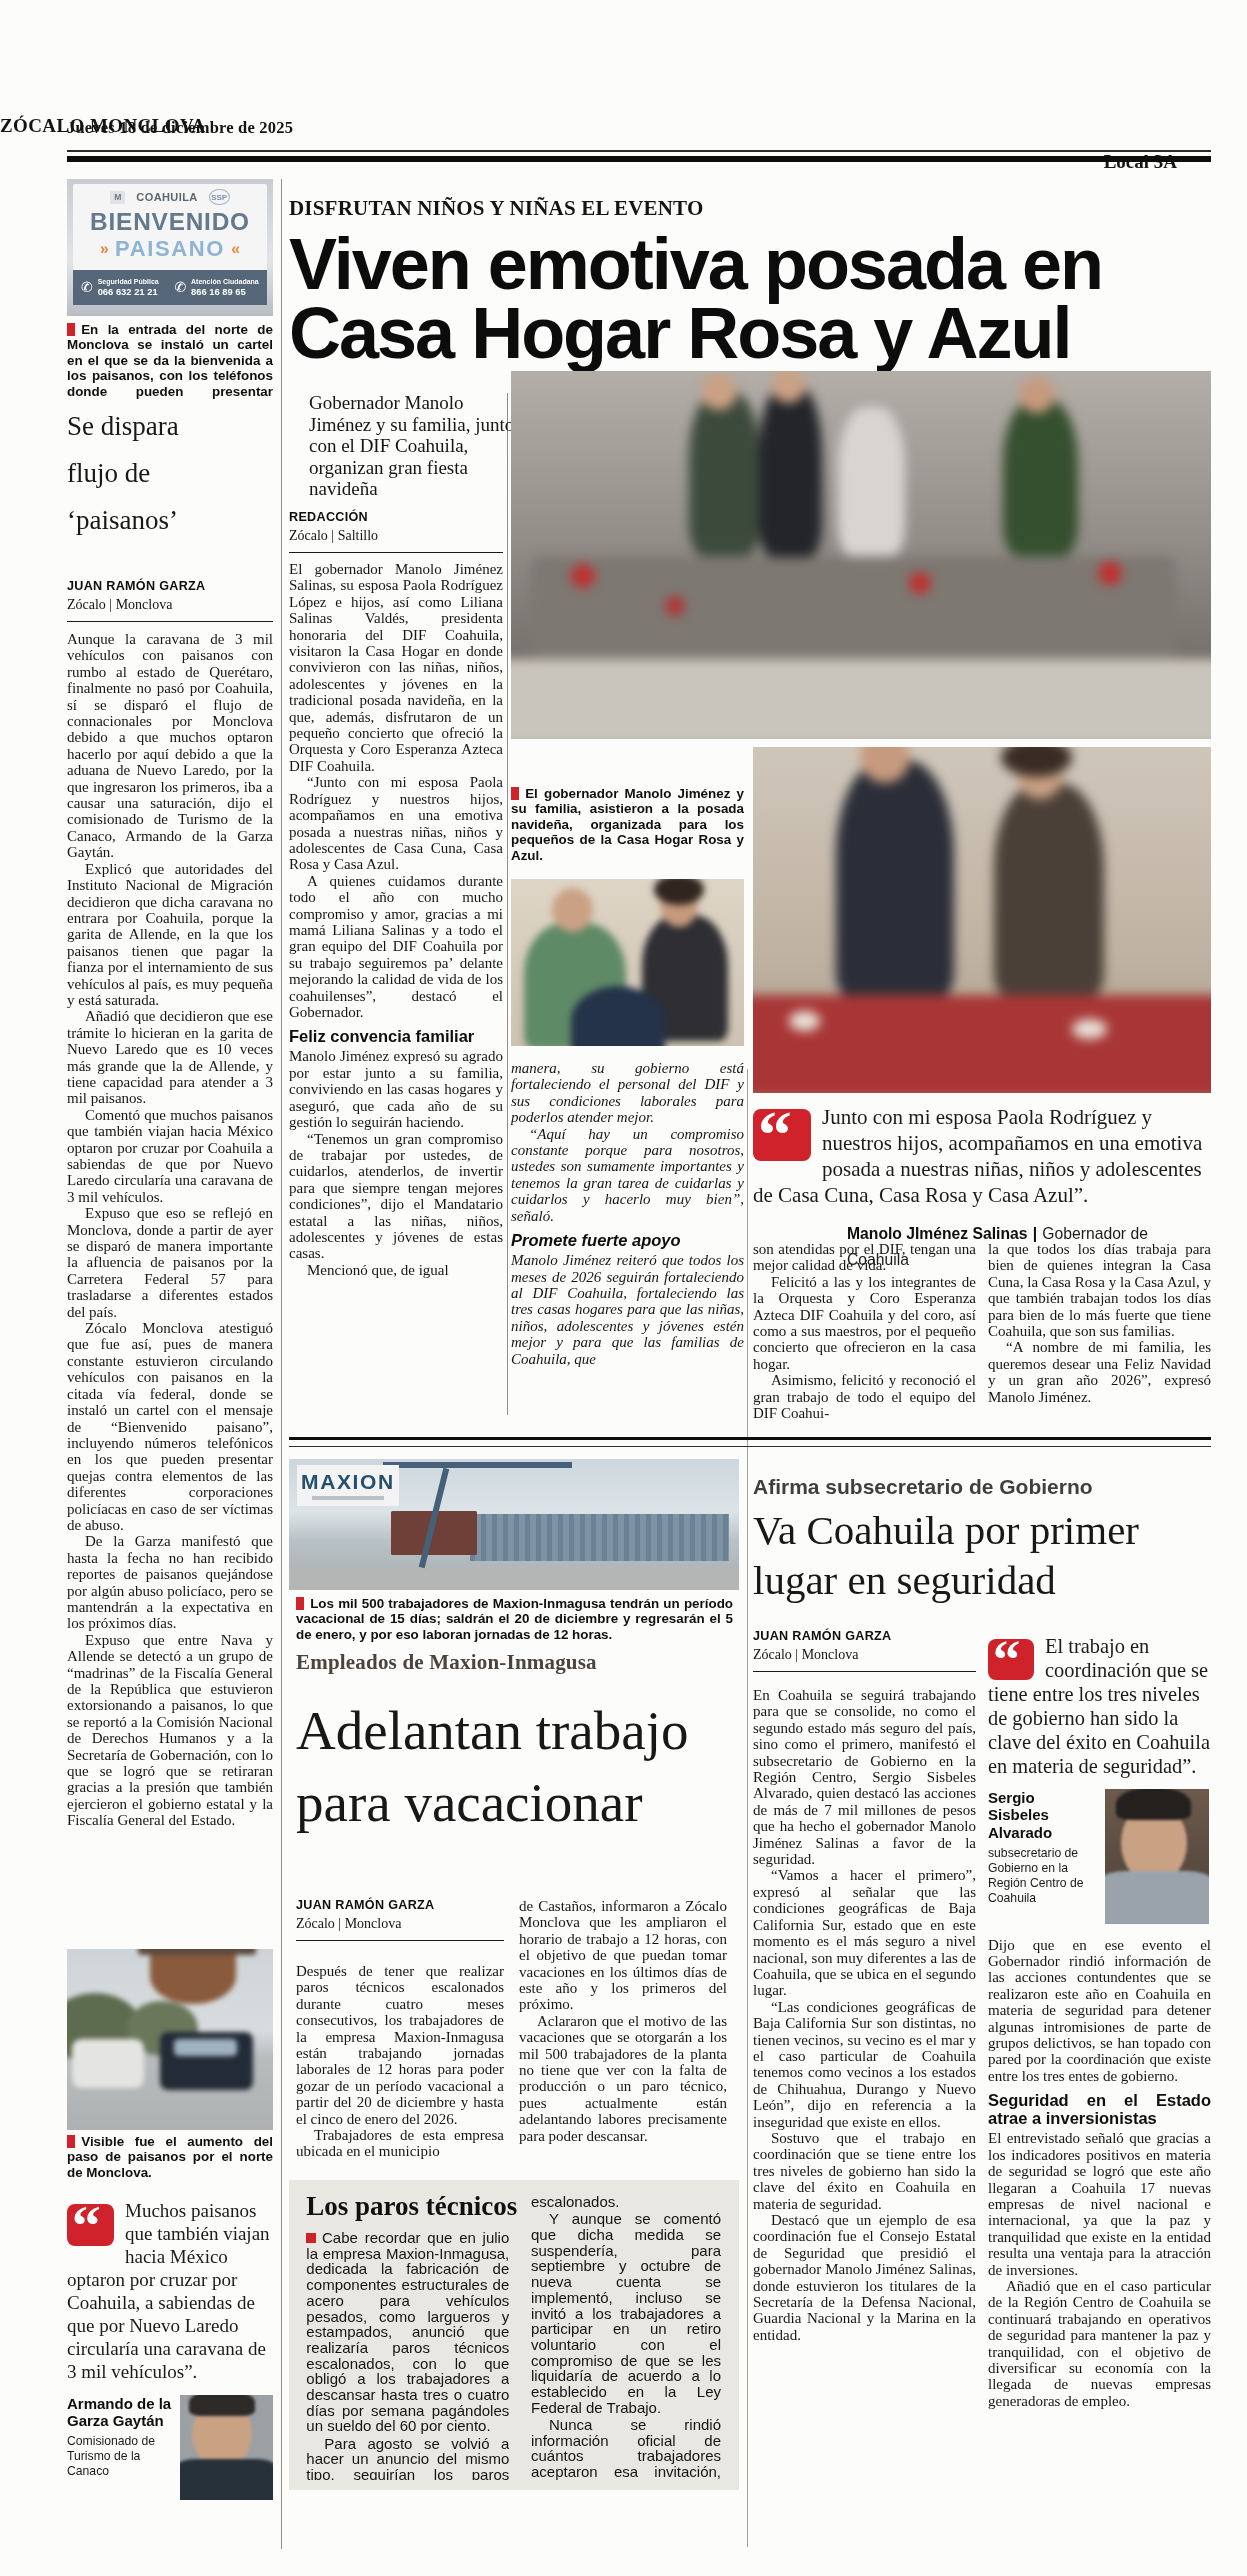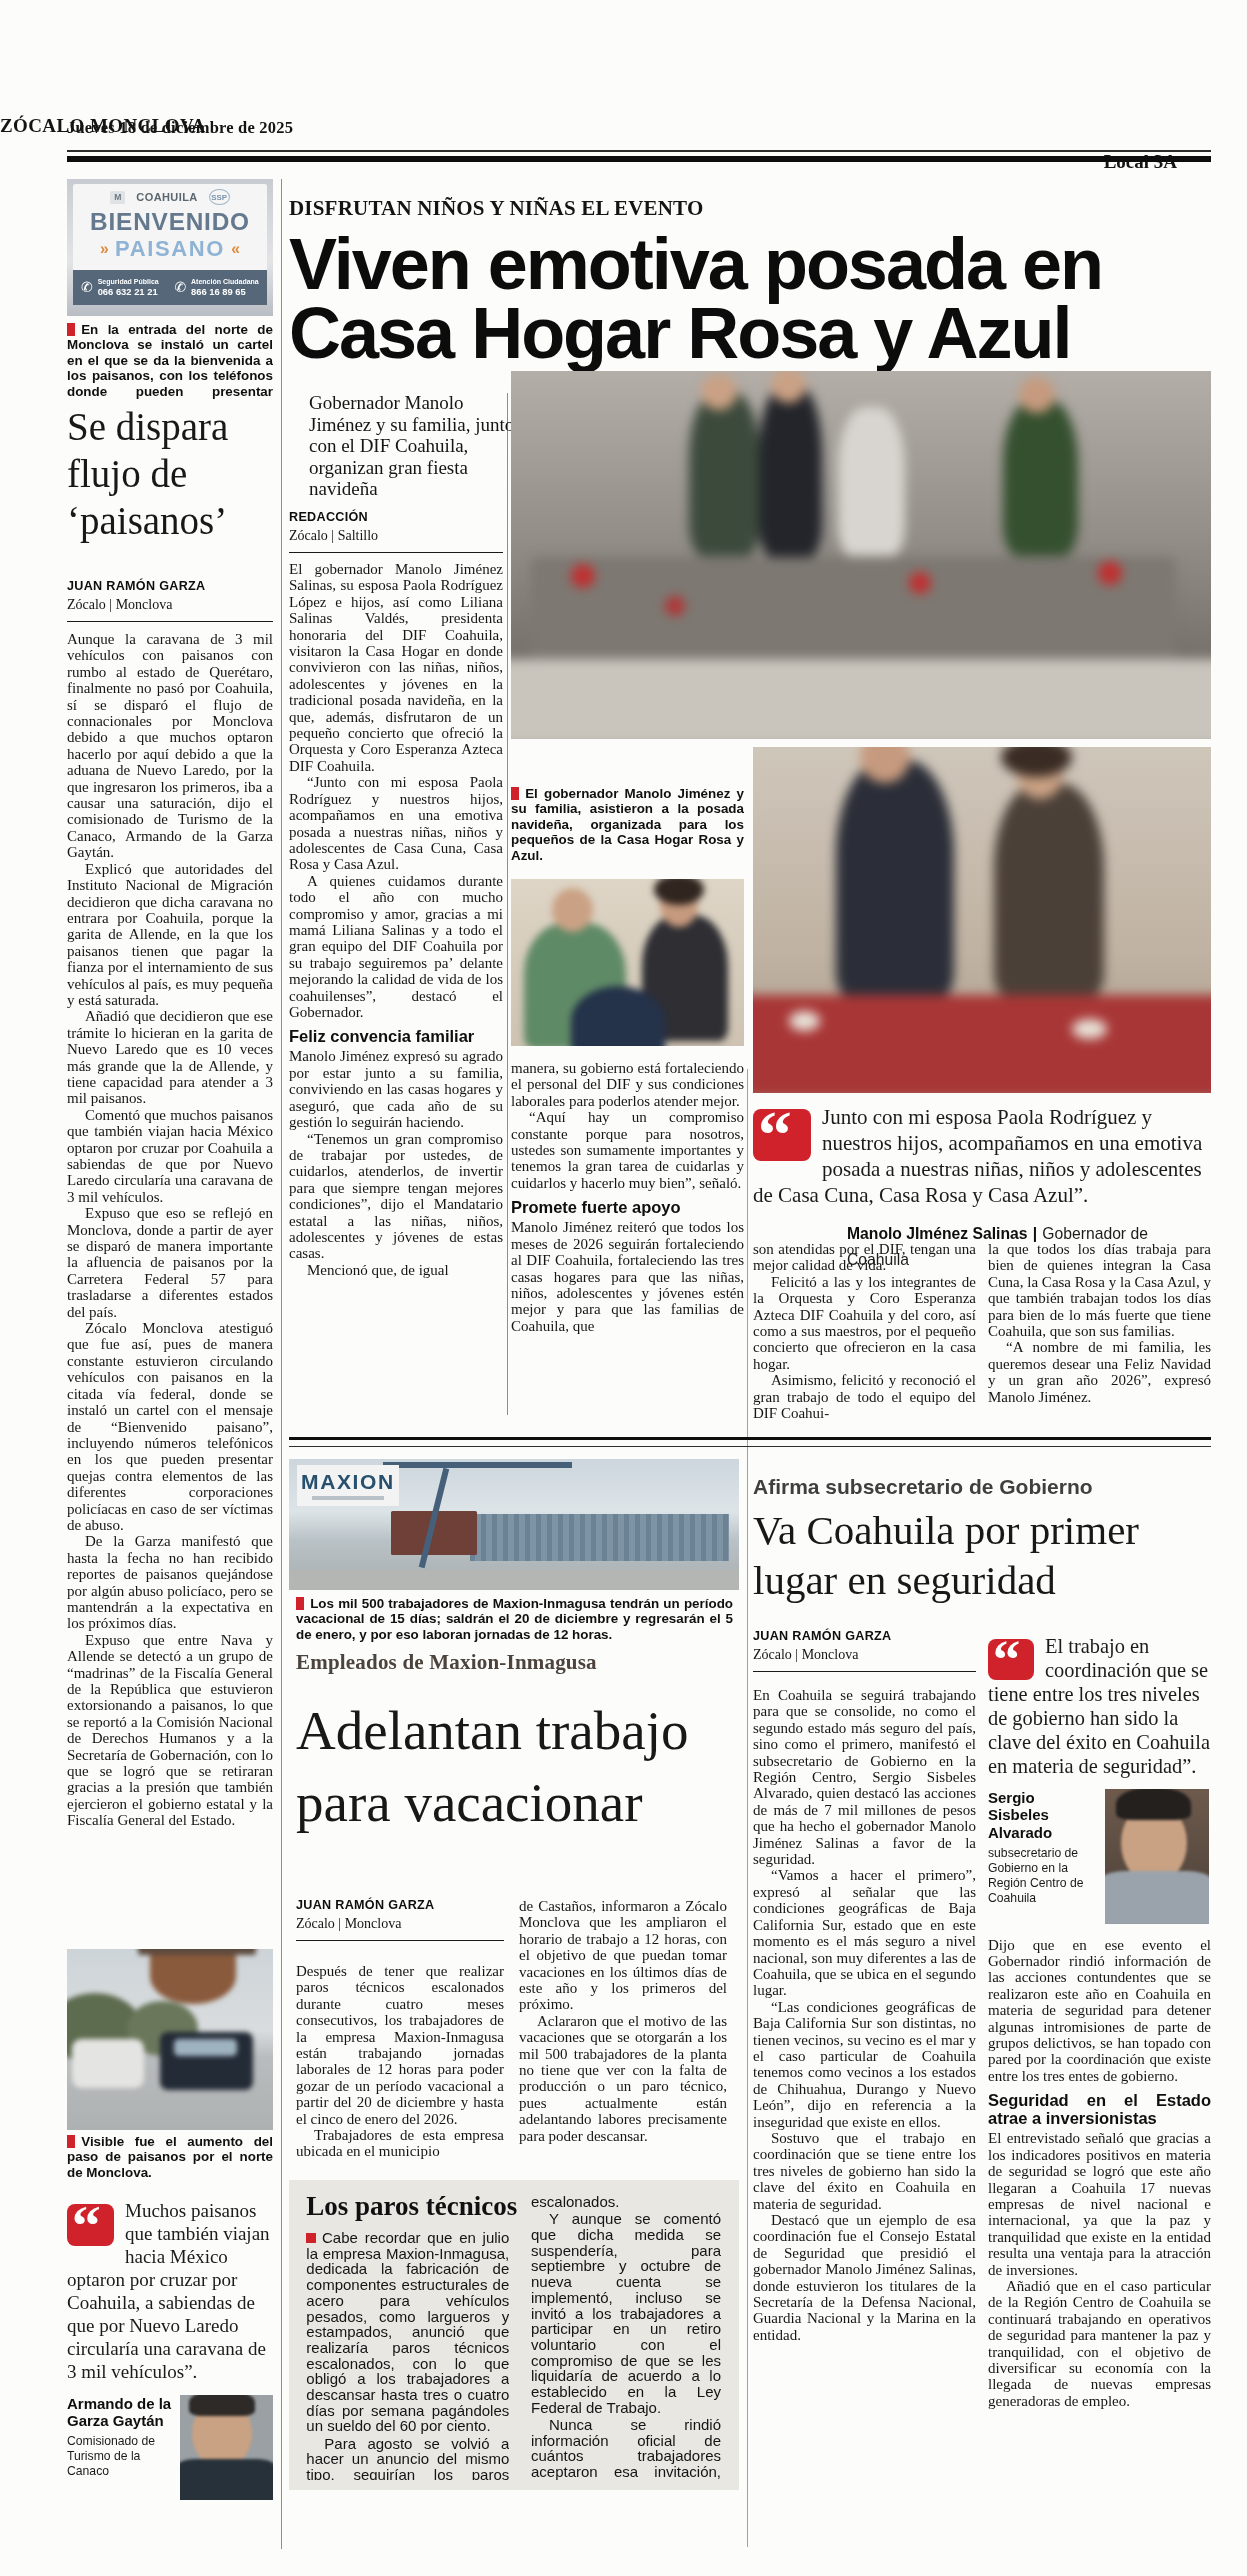--- a/index.html
+++ b/index.html
@@ -116,21 +116,21 @@
           </span>
         </div>
       </div>
     </div>
   </div>
 
   <div class="abs caption" style="left:67px;top:322px;width:206px;height:79px;">
     <span class="redsq"></span><span>En la entrada del norte de Monclova se instaló un cartel en el que se da la bienvenida a los paisanos, con los teléfonos donde pueden presentar quejas.</span>
   </div>
 
-  <div class="abs headline-serif" style="left:67px;top:403px;width:206px;font-size:39px;line-height:47px;">Se dispara
+  <div class="abs headline-serif" style="left:67px;top:403px;width:206px;font-size:27px;line-height:47px;">Se dispara
 flujo de
 ‘paisanos’</div>
 
   <div class="abs byl" style="left:67px;top:579px;width:206px;">
     <div class="n">JUAN RAMÓN GARZA</div>
     <div class="pl">Zócalo | Monclova</div>
   </div>
 
   <div class="abs body" style="left:67px;top:631px;width:206px;height:1305px;">
     <p class="f">Aunque la caravana de 3 mil vehículos con paisanos con rumbo al estado de Querétaro, finalmente no pasó por Coahuila, sí se disparó el flujo de connacionales por Monclova debido a que muchos optaron hacerlo por aquí debido a que la aduana de Nuevo Laredo, por la que ingresaron los primeros, iba a causar una saturación, dijo el comisionado de Turismo de la Canaco, Armando de la Garza Gaytán.</p>
@@ -227,21 +227,21 @@
     <div class="blur" style="filter:blur(3.9px);">
       <div class="blob" style="left:23.6px;top:55px;width:102px;height:126px;background:#5f8a66;border-radius:40% 40% 10% 10%;"></div>
       <div class="blob" style="left:52px;top:20.4px;width:41px;height:44px;background:#caa184;"></div>
       <div class="blob" style="left:142px;top:47px;width:86px;height:126px;background:#2e2e33;border-radius:40% 40% 10% 10%;"></div>
       <div class="blob" style="left:160px;top:17.3px;width:38px;height:42px;background:#c69a7e;"></div>
       <div class="blob" style="left:154px;top:6.3px;width:50px;height:31px;background:#30251f;"></div>
       <div class="blob" style="left:71px;top:118px;width:94px;height:71px;background:#24324a;border-radius:50% 50% 0 0;"></div>
     </div>
   </div>
 
-  <div class="abs body" style="left:511px;top:1060px;width:233px;height:355px;">
+  <div class="abs body" style="left:511px;top:1060px;width:233px;height:355px;font-style:italic;">
     <p class="f">manera, su gobierno está fortaleciendo el personal del DIF y sus condiciones laborales para poderlos atender mejor.</p>
     <p>“Aquí hay un compromiso constante porque para nosotros, ustedes son sumamente importantes y tenemos la gran tarea de cuidarlas y cuidarlos y hacerlo muy bien”, señaló.</p>
     <h4 class="sh">Promete fuerte apoyo</h4>
     <p class="f">Manolo Jiménez reiteró que todos los meses de 2026 seguirán fortaleciendo al DIF Coahuila, fortaleciendo las tres casas hogares para que las niñas, niños, adolescentes y jóvenes estén mejor y para que las familias de Coahuila, que</p>
   </div>
 
   <div class="photo" style="left:753px;top:747px;width:458px;height:346px;background:linear-gradient(180deg,#cfc6ba,#bfb2a2 60%,#a89a89);">
     <div class="blur">
       <div class="blob" style="left:94px;top:23.6px;width:118px;height:236px;background:#2b2e38;border-radius:40% 40% 10% 10%;"></div>
       <div class="blob" style="left:118px;top:-4.7px;width:50px;height:52px;background:#c69a7e;"></div>

